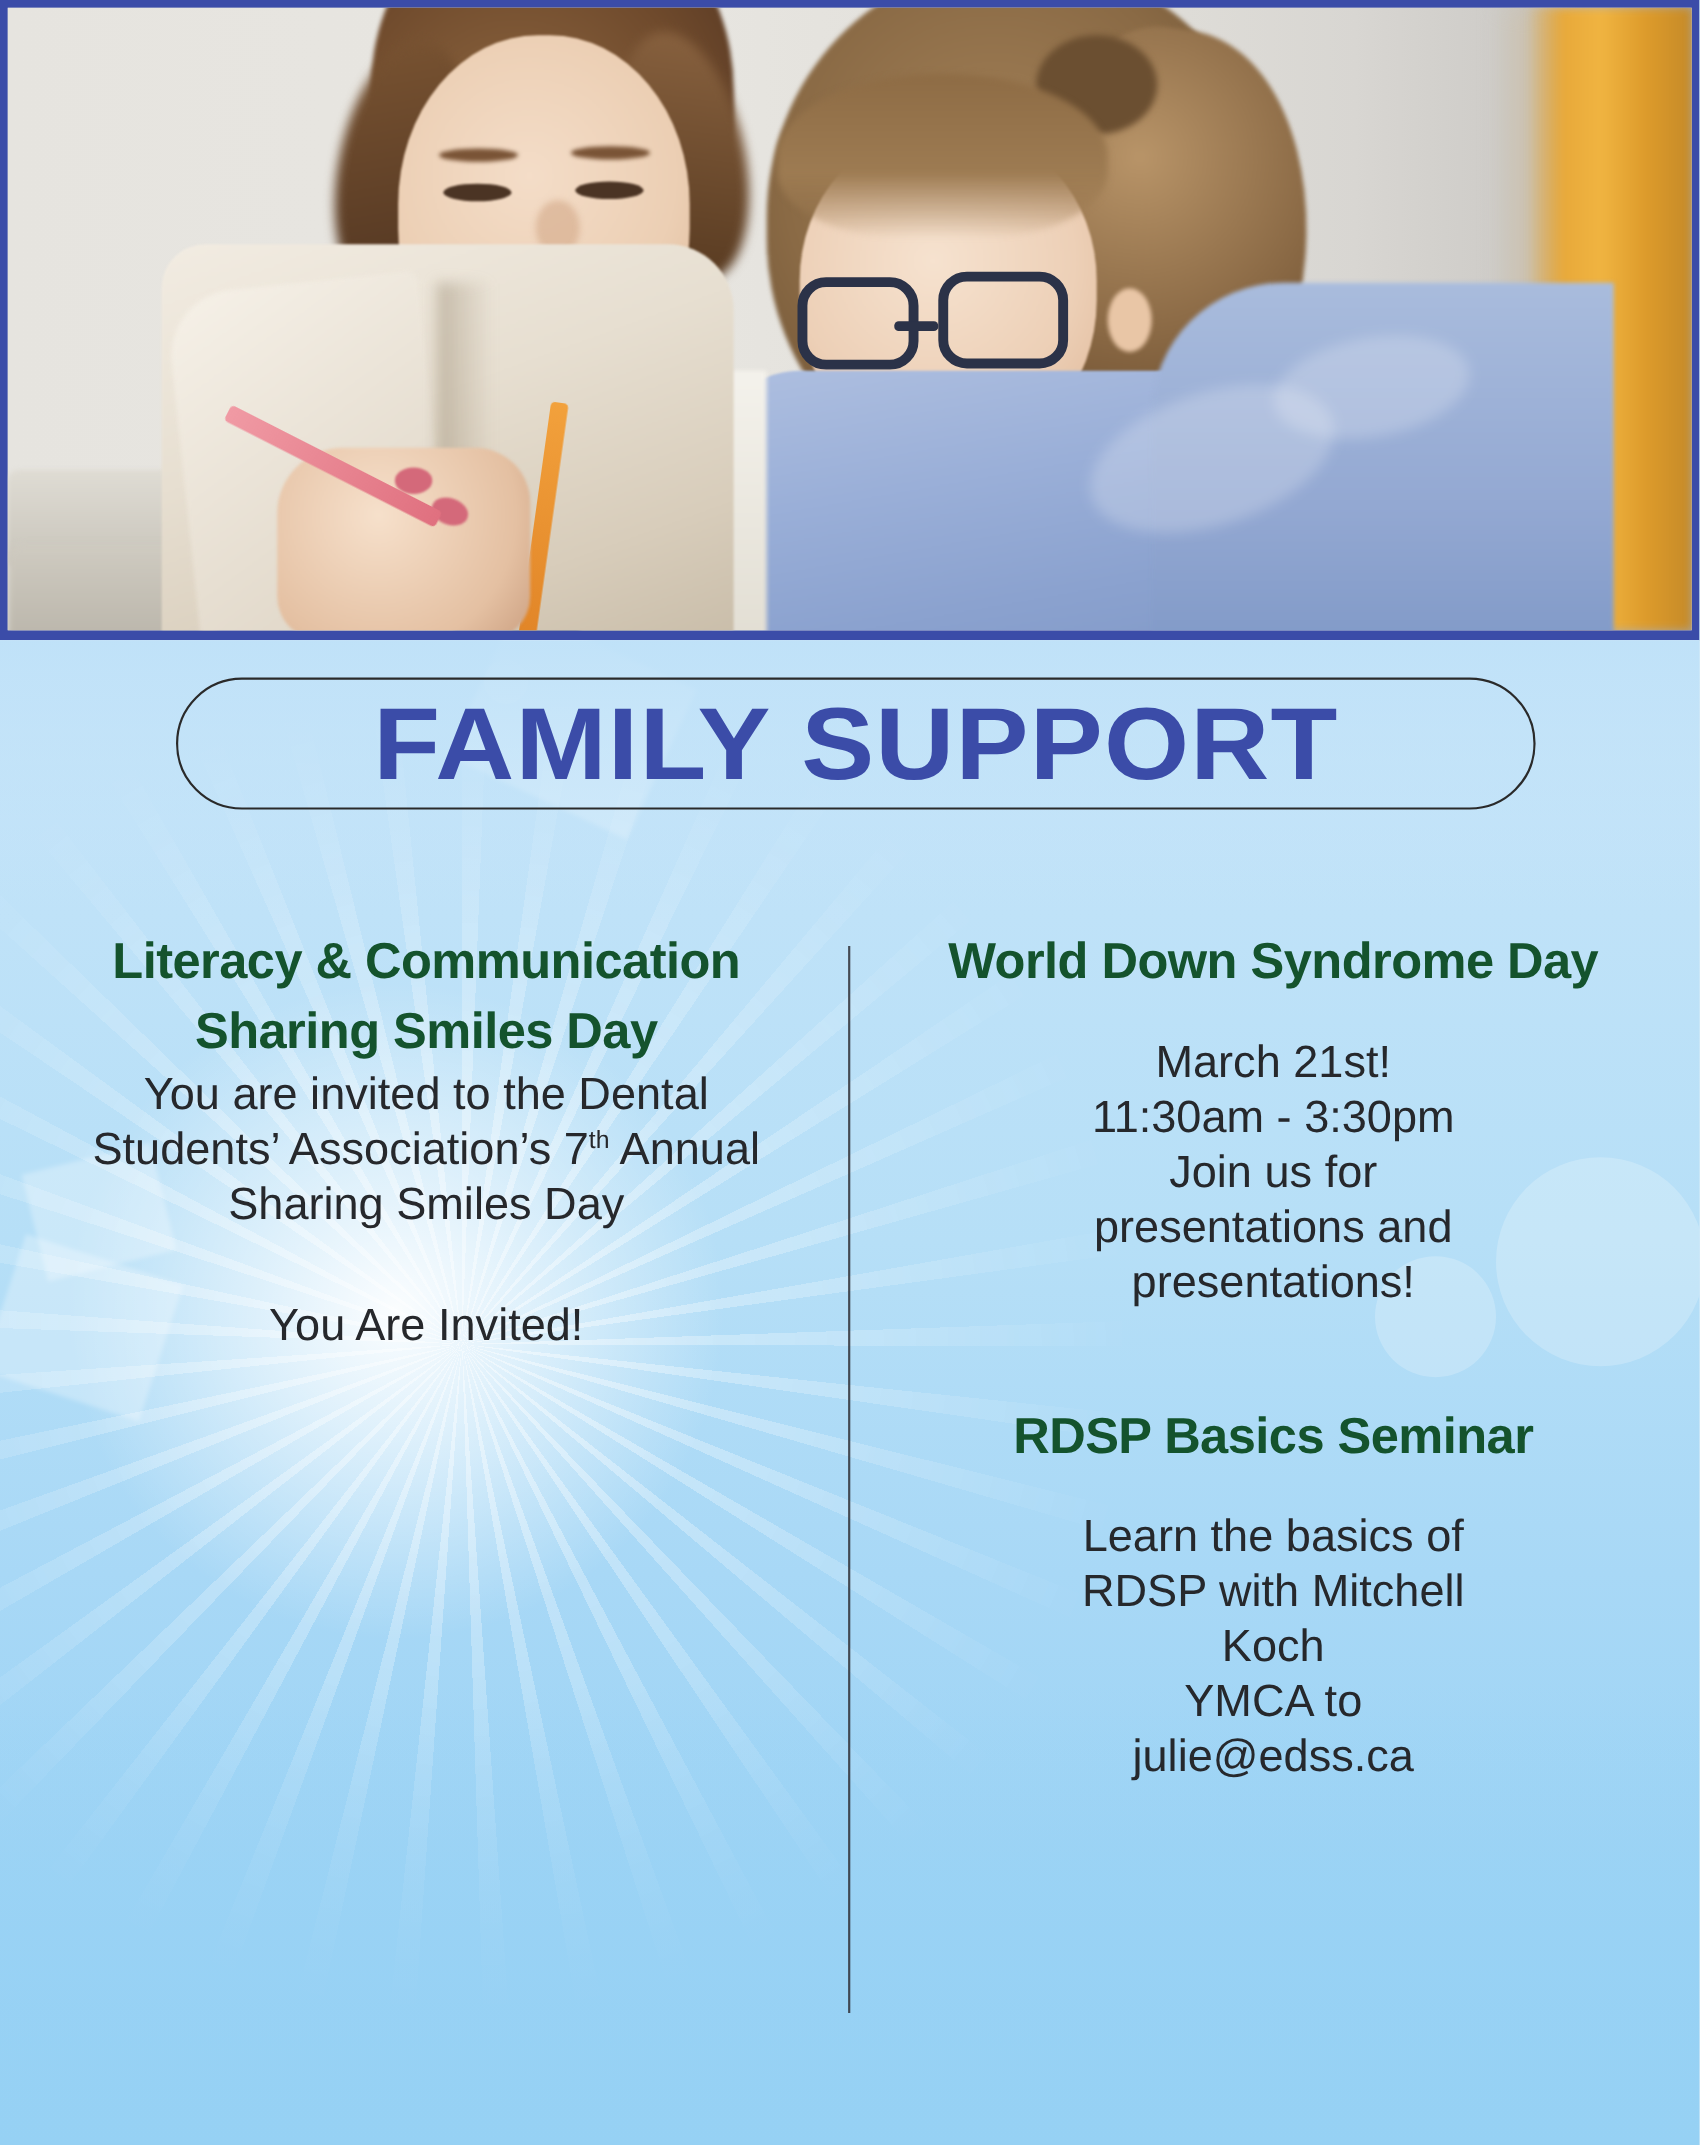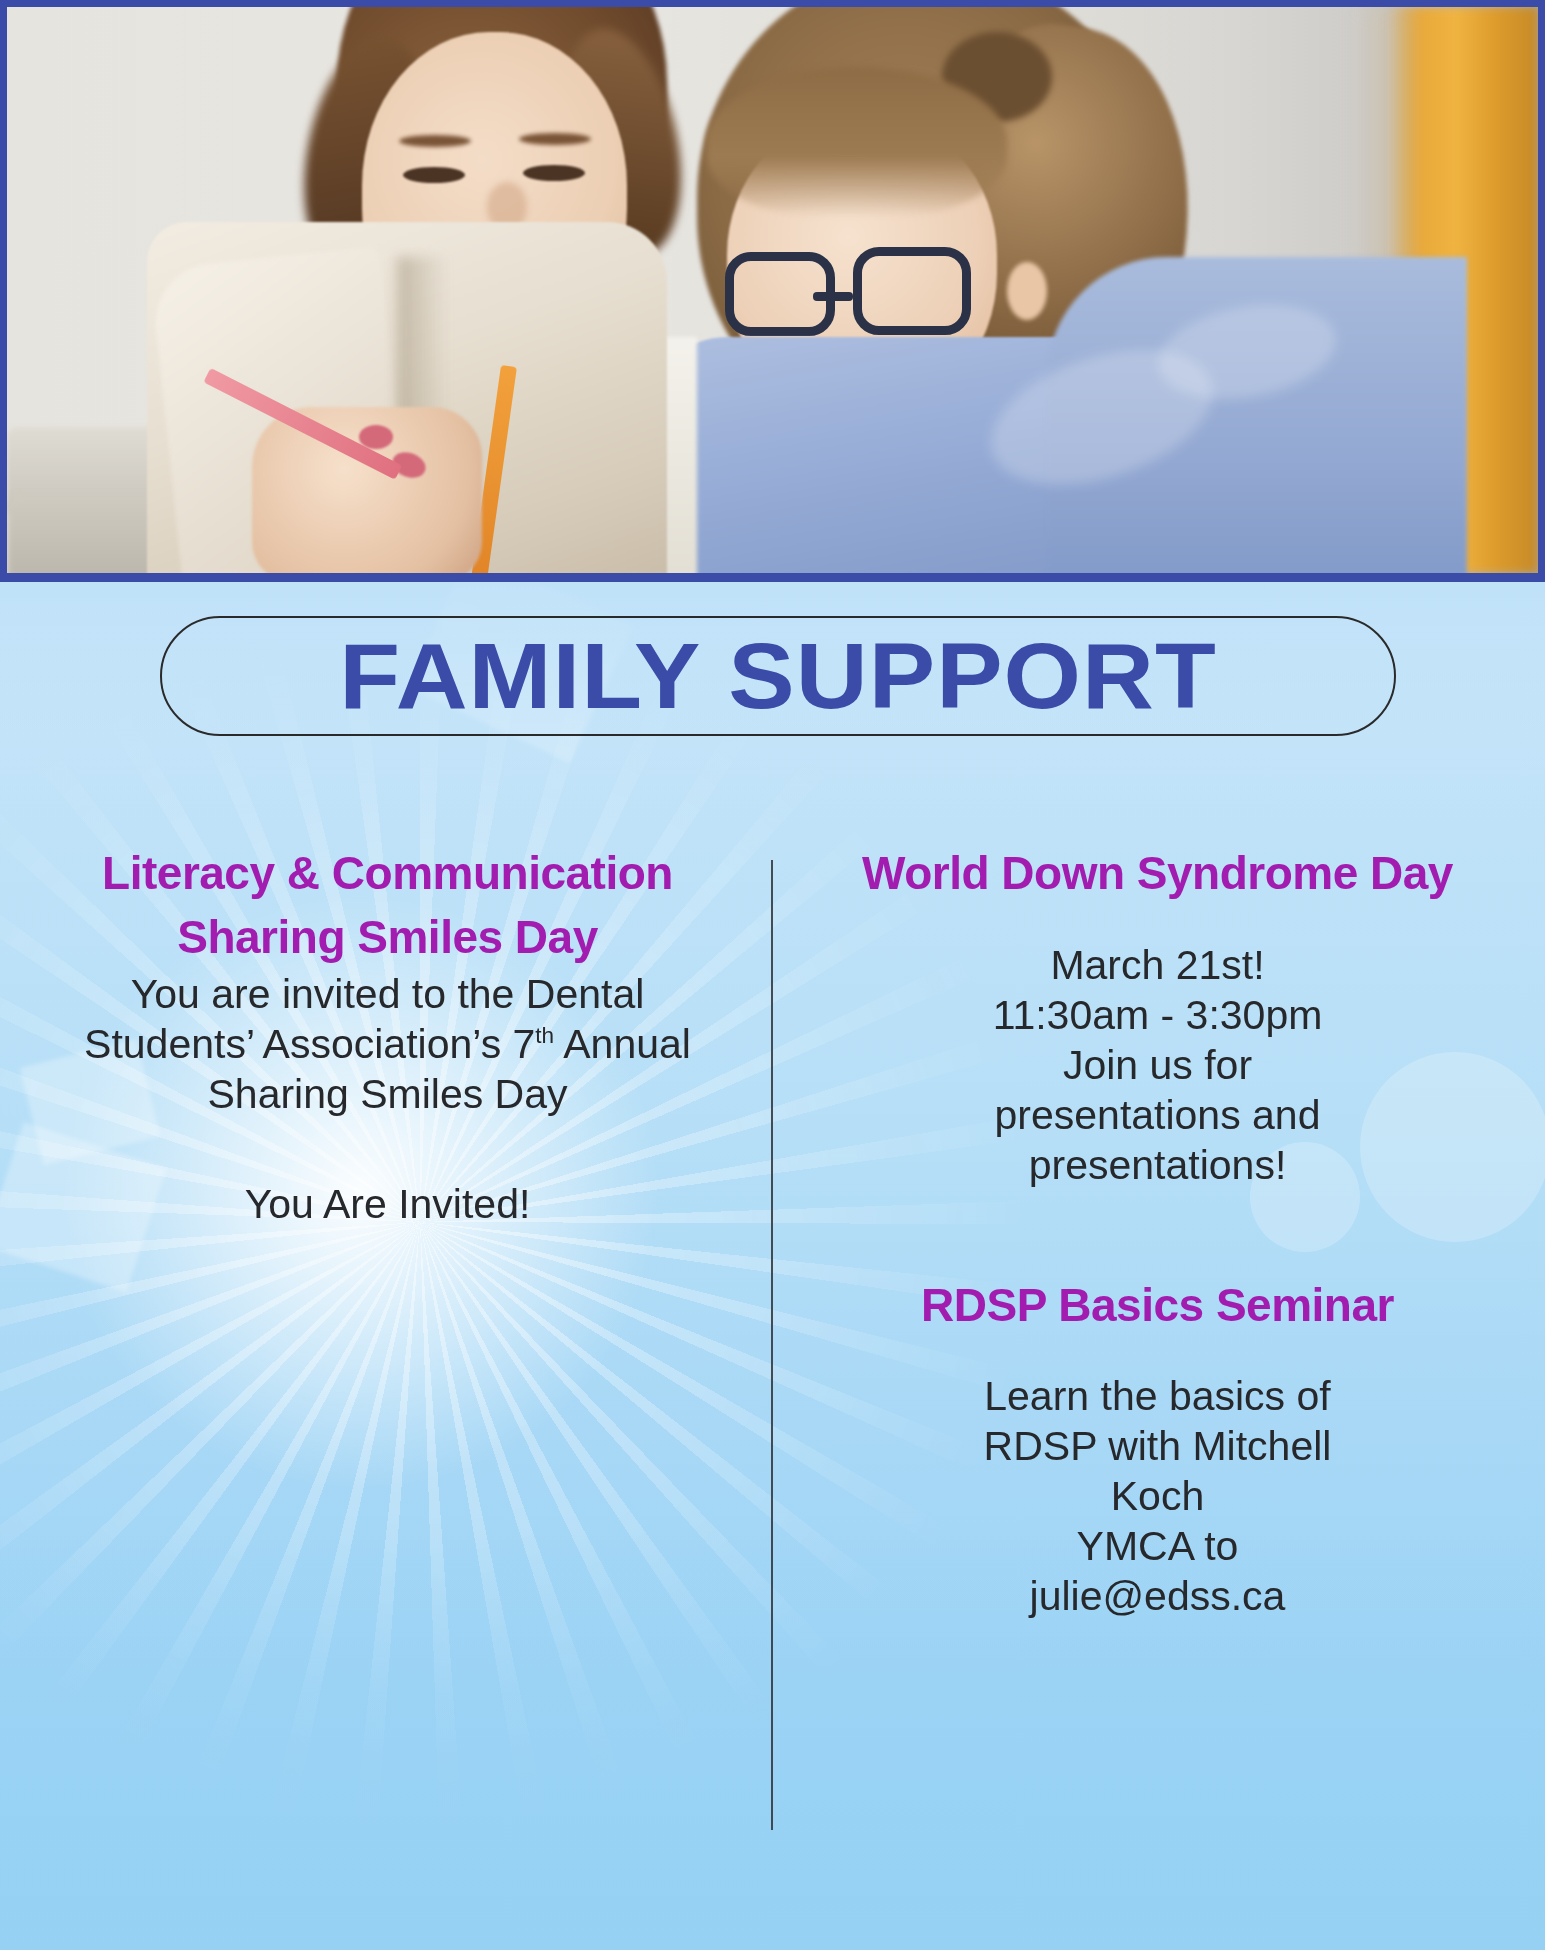--- a/index.html
+++ b/index.html
@@ -134,21 +134,21 @@
 
   
   .columns{position:absolute;left:0;top:848px;width:1545px;height:1090px;}
   .divider{position:absolute;left:771px;top:12px;width:2px;height:970px;background:#2f3036;opacity:.85;}
   .col{position:absolute;top:0;text-align:center;box-sizing:border-box;}
   .col-left{left:20px;width:735px;padding:0 28px;}
   .col-right{left:790px;width:735px;padding:0 30px;text-align:center;}
 
   h2.sec{
     font-family:"Liberation Sans","DejaVu Sans",sans-serif;
-    font-weight:bold;color:#a21caf;margin:0;line-height:1.12;
+    font-weight:bold;color:#14532d;margin:0;line-height:1.12;
     font-size:46px;letter-spacing:-0.5px;
   }
   p.body{
     font-family:"Liberation Sans","DejaVu Sans",sans-serif;
     color:#26282c;margin:0;font-size:41px;line-height:1.22;font-weight:400;
   }
   .sp-6{height:6px;}
   .sp-40{height:40px;}
   .sp-54{height:54px;}
   .sp-90{height:90px;}

